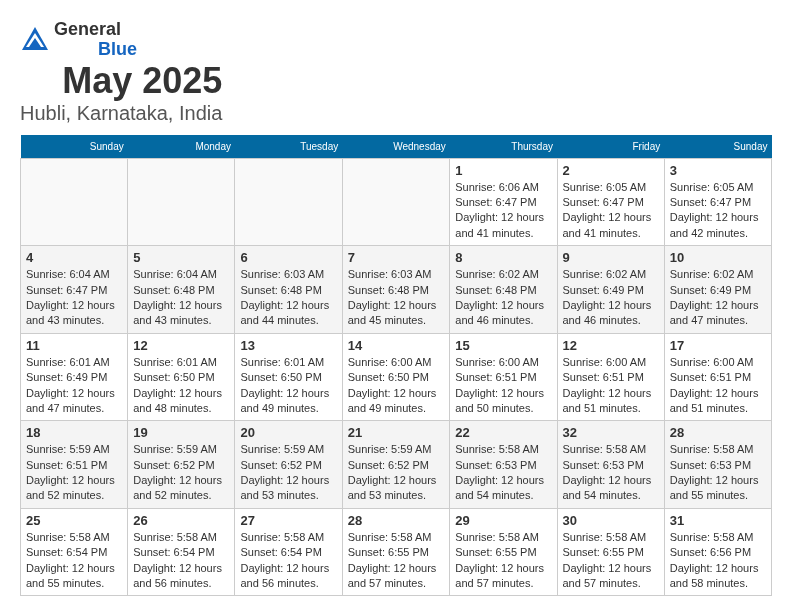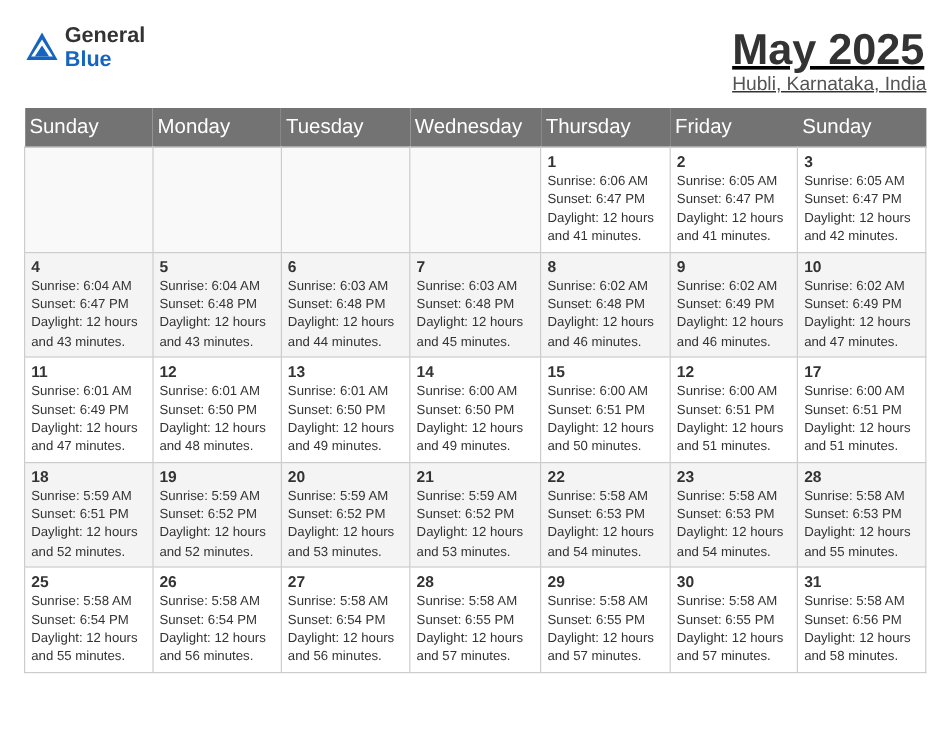--- a/index.html
+++ b/index.html
@@ -8,69 +8,70 @@
       background: #fff;
       width: 792px;
       min-height: 612px;
       padding: 20px;
     }
     .header {
       display: flex;
       justify-content: space-between;
       align-items: flex-start;
       margin-bottom: 10px;
+      flex-direction: column;
     }
     .logo {
       display: flex;
       align-items: center;
     }
     .logo-text {
       display: flex;
       flex-direction: column;
       line-height: 1.1;
     }
     .logo-general {
       font-size: 18px;
       font-weight: bold;
       color: #333;
     }
     .logo-blue {
       font-size: 18px;
       font-weight: bold;
       color: #1565c0;
+      margin-left: 44px;
     }
     .logo-icon {
       width: 30px;
       height: 30px;
       margin-right: 4px;
     }
     .title-block {
-      text-align: left;
-      text-decoration: underline;
+      text-align: right;
     }
     .calendar-title {
       font-size: 36px;
       font-weight: bold;
       color: #333;
     }
     .calendar-subtitle {
-      font-size: 16px;
+      font-size: 20px;
       color: #555;
     }
     table {
       width: 100%;
       border-collapse: collapse;
       font-size: 11px;
     }
     thead tr th {
-      background-color: #737373;
+      background-color: #0369a1;
       color: #fff;
       padding: 6px 4px;
-      text-align: left;
-      font-size: 17px;
+      text-align: right;
+      font-size: 10px;
       font-weight: normal;
     }
     tbody tr td {
       border: 1px solid #ccc;
       vertical-align: top;
       padding: 4px 5px;
       height: 80px;
       width: 110px;
       color: #333;
     }
@@ -222,21 +223,21 @@
         </td>
         <td>
           <span class="day-num">21</span>
           <div class="day-info">Sunrise: 5:59 AM<br>Sunset: 6:52 PM<br>Daylight: 12 hours<br>and 53 minutes.</div>
         </td>
         <td>
           <span class="day-num">22</span>
           <div class="day-info">Sunrise: 5:58 AM<br>Sunset: 6:53 PM<br>Daylight: 12 hours<br>and 54 minutes.</div>
         </td>
         <td>
-          <span class="day-num">23</span>
+          <span class="day-num">32</span>
           <div class="day-info">Sunrise: 5:58 AM<br>Sunset: 6:53 PM<br>Daylight: 12 hours<br>and 54 minutes.</div>
         </td>
         <td>
           <span class="day-num">28</span>
           <div class="day-info">Sunrise: 5:58 AM<br>Sunset: 6:53 PM<br>Daylight: 12 hours<br>and 55 minutes.</div>
         </td>
       </tr>
       <tr>
         <td>
           <span class="day-num">25</span>

